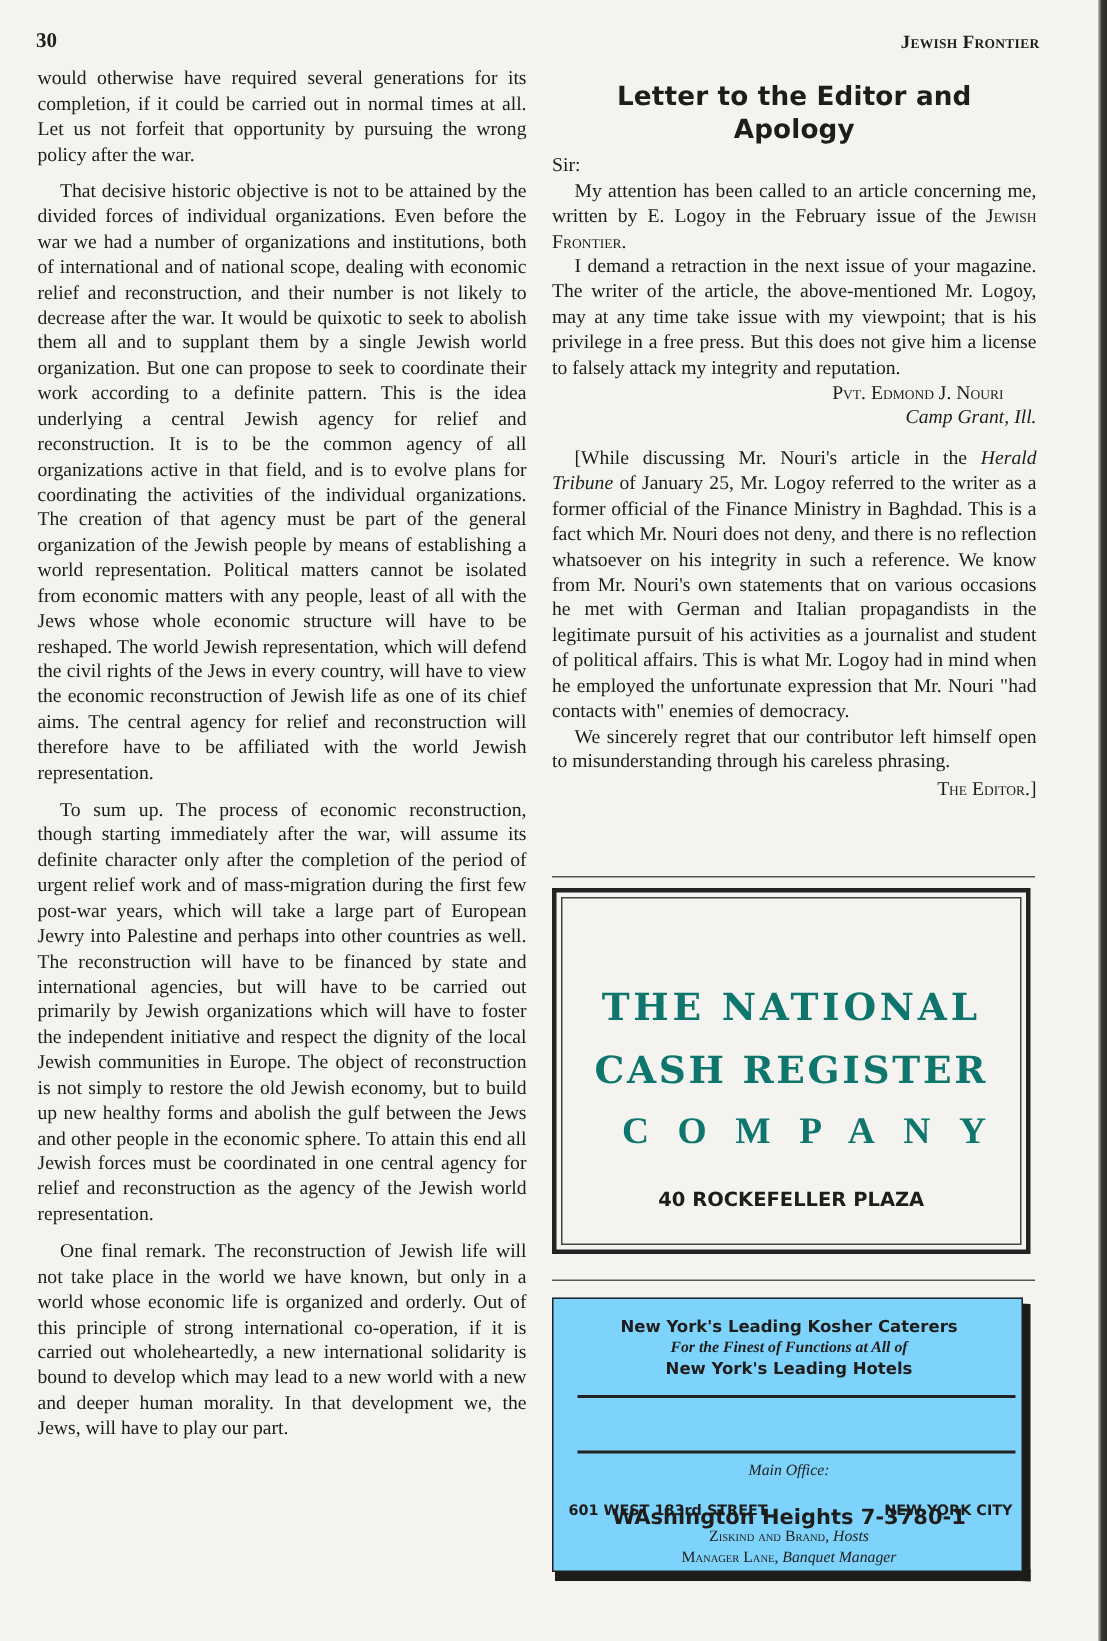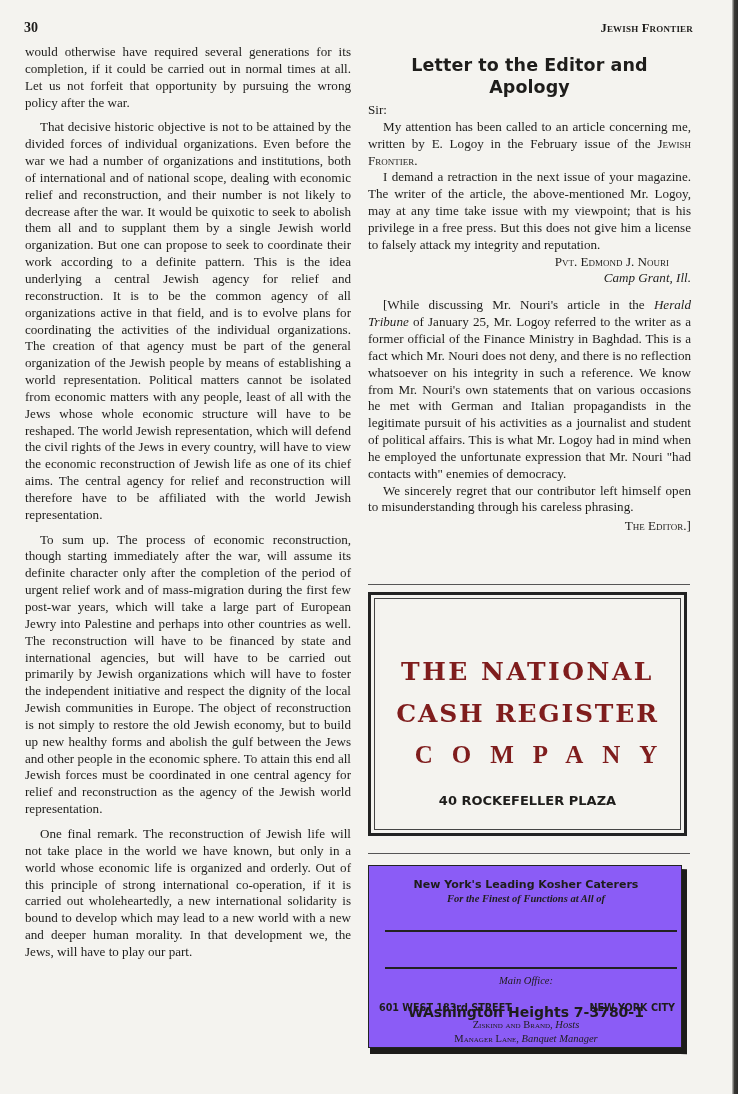--- a/index.html
+++ b/index.html
@@ -17,28 +17,28 @@
   .title{font-family:"DejaVu Sans","Liberation Sans",sans-serif;font-weight:bold;font-size:17.5px;line-height:22px;text-align:center;margin:0 0 4px 0;letter-spacing:0.1px;}
   .sc{font-variant:small-caps;}
   .sig{text-align:right;text-indent:0 !important;}
   .sig-name{text-align:right;padding-right:22px;font-variant:small-caps;}
   .sig-place{text-align:right;font-style:italic;}
   .it{font-style:italic;}
   .rule{position:absolute;left:368px;width:322px;height:1px;background:#555;}
   
   .ad-ncr{position:absolute;left:368px;top:592px;width:319px;height:244px;border:3px solid #222;box-sizing:border-box;}
   .ad-ncr::after{content:"";position:absolute;left:3px;top:3px;right:3px;bottom:3px;border:1px solid #444;}
-  .ncr-line{position:absolute;left:0;width:100%;text-align:center;font-family:"DejaVu Serif","Liberation Serif",serif;font-weight:900;color:#7f1d1d;}
+  .ncr-line{position:absolute;left:0;width:100%;text-align:center;font-family:"DejaVu Serif","Liberation Serif",serif;font-weight:900;color:#0f766e;}
   .ncr-l1{top:62px;font-size:25px;letter-spacing:2.5px;}
   .ncr-l2{top:104px;font-size:25px;letter-spacing:1.8px;}
   .ncr-l3{top:146px;font-size:25px;letter-spacing:19px;padding-left:36px;box-sizing:border-box;font-family:Liberation Serif, serif;}
   .ncr-addr{position:absolute;left:0;width:100%;top:198px;text-align:center;font-family:"DejaVu Sans","Liberation Sans",sans-serif;font-weight:bold;font-size:13px;}
   
   .ad-cat{position:absolute;left:368px;top:865px;width:320px;height:193px;}
-  .ad-cat .frame{position:absolute;left:0;top:0;width:314px;height:183px;border:1.5px solid #222;box-sizing:border-box;background:#8b5cf6;}
+  .ad-cat .frame{position:absolute;left:0;top:0;width:314px;height:183px;border:1.5px solid #222;box-sizing:border-box;background:#7dd3fc;}
   .ad-cat .shadow-r{position:absolute;left:312px;top:4px;width:7px;height:185px;background:#1d1c1a;transform:skewY(3deg);transform-origin:top left;}
   .ad-cat .shadow-b{position:absolute;left:2px;top:181px;width:317px;height:8px;background:#1d1c1a;}
   .cat-line{position:absolute;left:0;width:314px;text-align:center;}
   .cat-l1{top:12px;font-family:"DejaVu Sans","Liberation Sans",sans-serif;font-weight:bold;font-size:11px;}
   .cat-l2{top:27px;font-style:italic;font-weight:bold;font-size:10.5px;}
   .cat-l3{top:40px;font-family:"DejaVu Sans","Liberation Sans",sans-serif;font-weight:bold;font-size:11px;}
   .cat-rule1{position:absolute;left:16px;top:64px;width:292px;height:1.5px;background:#222;}
   .cat-name{top:72px;font-family:"DejaVu Sans","Liberation Sans",sans-serif;font-size:16.5px;letter-spacing:1px;}
   .cat-rule2{position:absolute;left:16px;top:101px;width:292px;height:1.5px;background:#222;}
   .cat-office{top:109px;font-style:italic;font-size:10.5px;}
@@ -84,20 +84,21 @@
 </div>
 
 <div class="rule" style="top:853px;"></div>
 
 <div class="ad-cat">
   <div class="shadow-r"></div>
   <div class="shadow-b"></div>
   <div class="frame">
     <div class="cat-line cat-l1">New York's Leading Kosher Caterers</div>
     <div class="cat-line cat-l2">For the Finest of Functions at All of</div>
+    <div class="cat-line cat-l3">New York's Leading Hotels</div>
     <div class="cat-rule1"></div>
     <div class="cat-rule2"></div>
     <div class="cat-line cat-office">Main Office:</div>
     <div class="cat-addr-row">
       <span>601 WEST 183rd STREET</span>
       <span>NEW YORK CITY</span>
     </div>
     <div class="cat-line cat-phone">WAshington Heights 7-3780-1</div>
     <div class="cat-line cat-hosts"><span class="sc">Ziskind and Brand, </span><span class="it">Hosts</span></div>
     <div class="cat-line cat-mgr"><span class="sc">Manager Lane, </span><span class="it">Banquet Manager</span></div>

